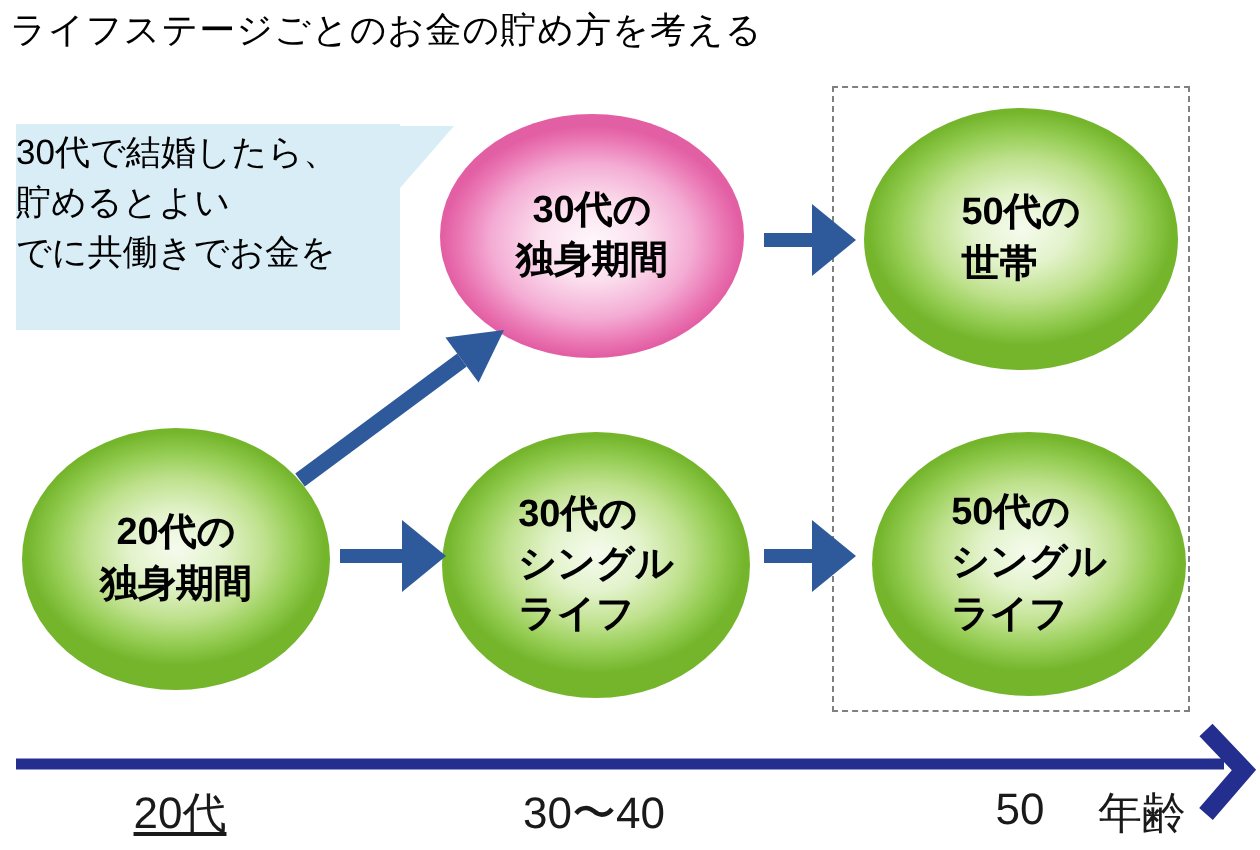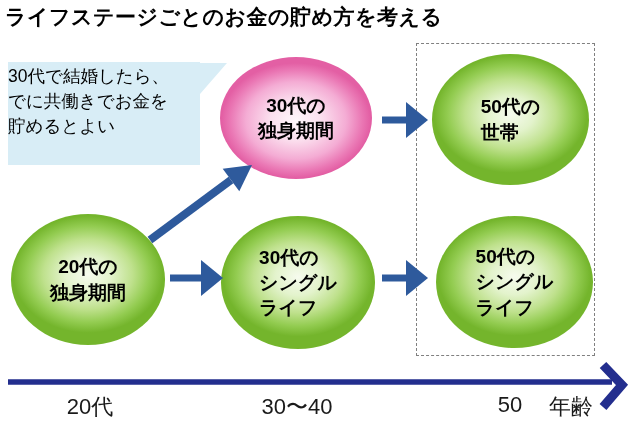--- a/index.html
+++ b/index.html
@@ -1,21 +1,21 @@
 <!DOCTYPE html>
 <html><head>
 <meta charset="utf-8">
 <style>
   html,body{margin:0;padding:0;background:#fff;}
   #canvas{
     position:relative;width:630px;height:425px;background:#ffffff;overflow:hidden;
     font-family:"Liberation Sans","DejaVu Sans",sans-serif;color:#000;
   }
   .title{
-    position:absolute;left:5px;top:3px;font-size:21px;font-weight:bold;
+    position:absolute;left:5px;top:3px;font-size:18px;font-weight:normal;
     letter-spacing:0.5px;white-space:nowrap;
   }
   .callout{
     position:absolute;left:8px;top:62px;width:192px;height:103px;
     background:#d8edf6;box-sizing:border-box;padding:2px 0 0 0;
     font-size:17.5px;line-height:25px;
   }
   .callout-tail{
     position:absolute;left:200px;top:63px;width:0;height:0;
     border-top:31px solid #d8edf6;border-right:27px solid transparent;
@@ -45,22 +45,22 @@
 </style>
 </head>
 <body>
 
 <div id="canvas">
 
   <div class="title">ライフステージごとのお金の貯め方を考える</div>
 
   <div class="callout">
     <div>30代で結婚したら、</div>
+    <div>貯めるとよい</div>
     <div>でに共働きでお金を</div>
-    <div>貯めるとよい</div>
   </div>
   <div class="callout-tail"></div>
 
   <div class="dashed-box"></div>
 
   <div class="node green" style="left:11px;top:214px;width:154px;height:131px;">
     <div>
       <div>20代の</div>
       <div>独身期間</div>
     </div>
@@ -117,18 +117,18 @@
       <line x1="382" y1="278" x2="408" y2="278" stroke="#2e5a9c" stroke-width="7"></line>
       <polygon points="406,260 428,278 406,296" fill="#2e5a9c"></polygon>
     </g>
 
     <g>
       <line x1="8" y1="382" x2="612" y2="382" stroke="#232e8e" stroke-width="5.5"></line>
       <polyline points="603,365 622,385 603,407" fill="none" stroke="#232e8e" stroke-width="9" stroke-linejoin="miter"></polyline>
     </g>
   </svg>
 
-  <div class="axis-label" style="left:90px;">20代</div>
+  <div class="axis-label" style="left:90px;text-decoration:underline;">20代</div>
   <div class="axis-label" style="left:297px;">30〜40</div>
   <div class="axis-label" style="left:510px;text-align:right;">50</div>
   <div class="axis-label" style="left:571px;">年齢</div>
 
 </div>
 
 </body></html>

